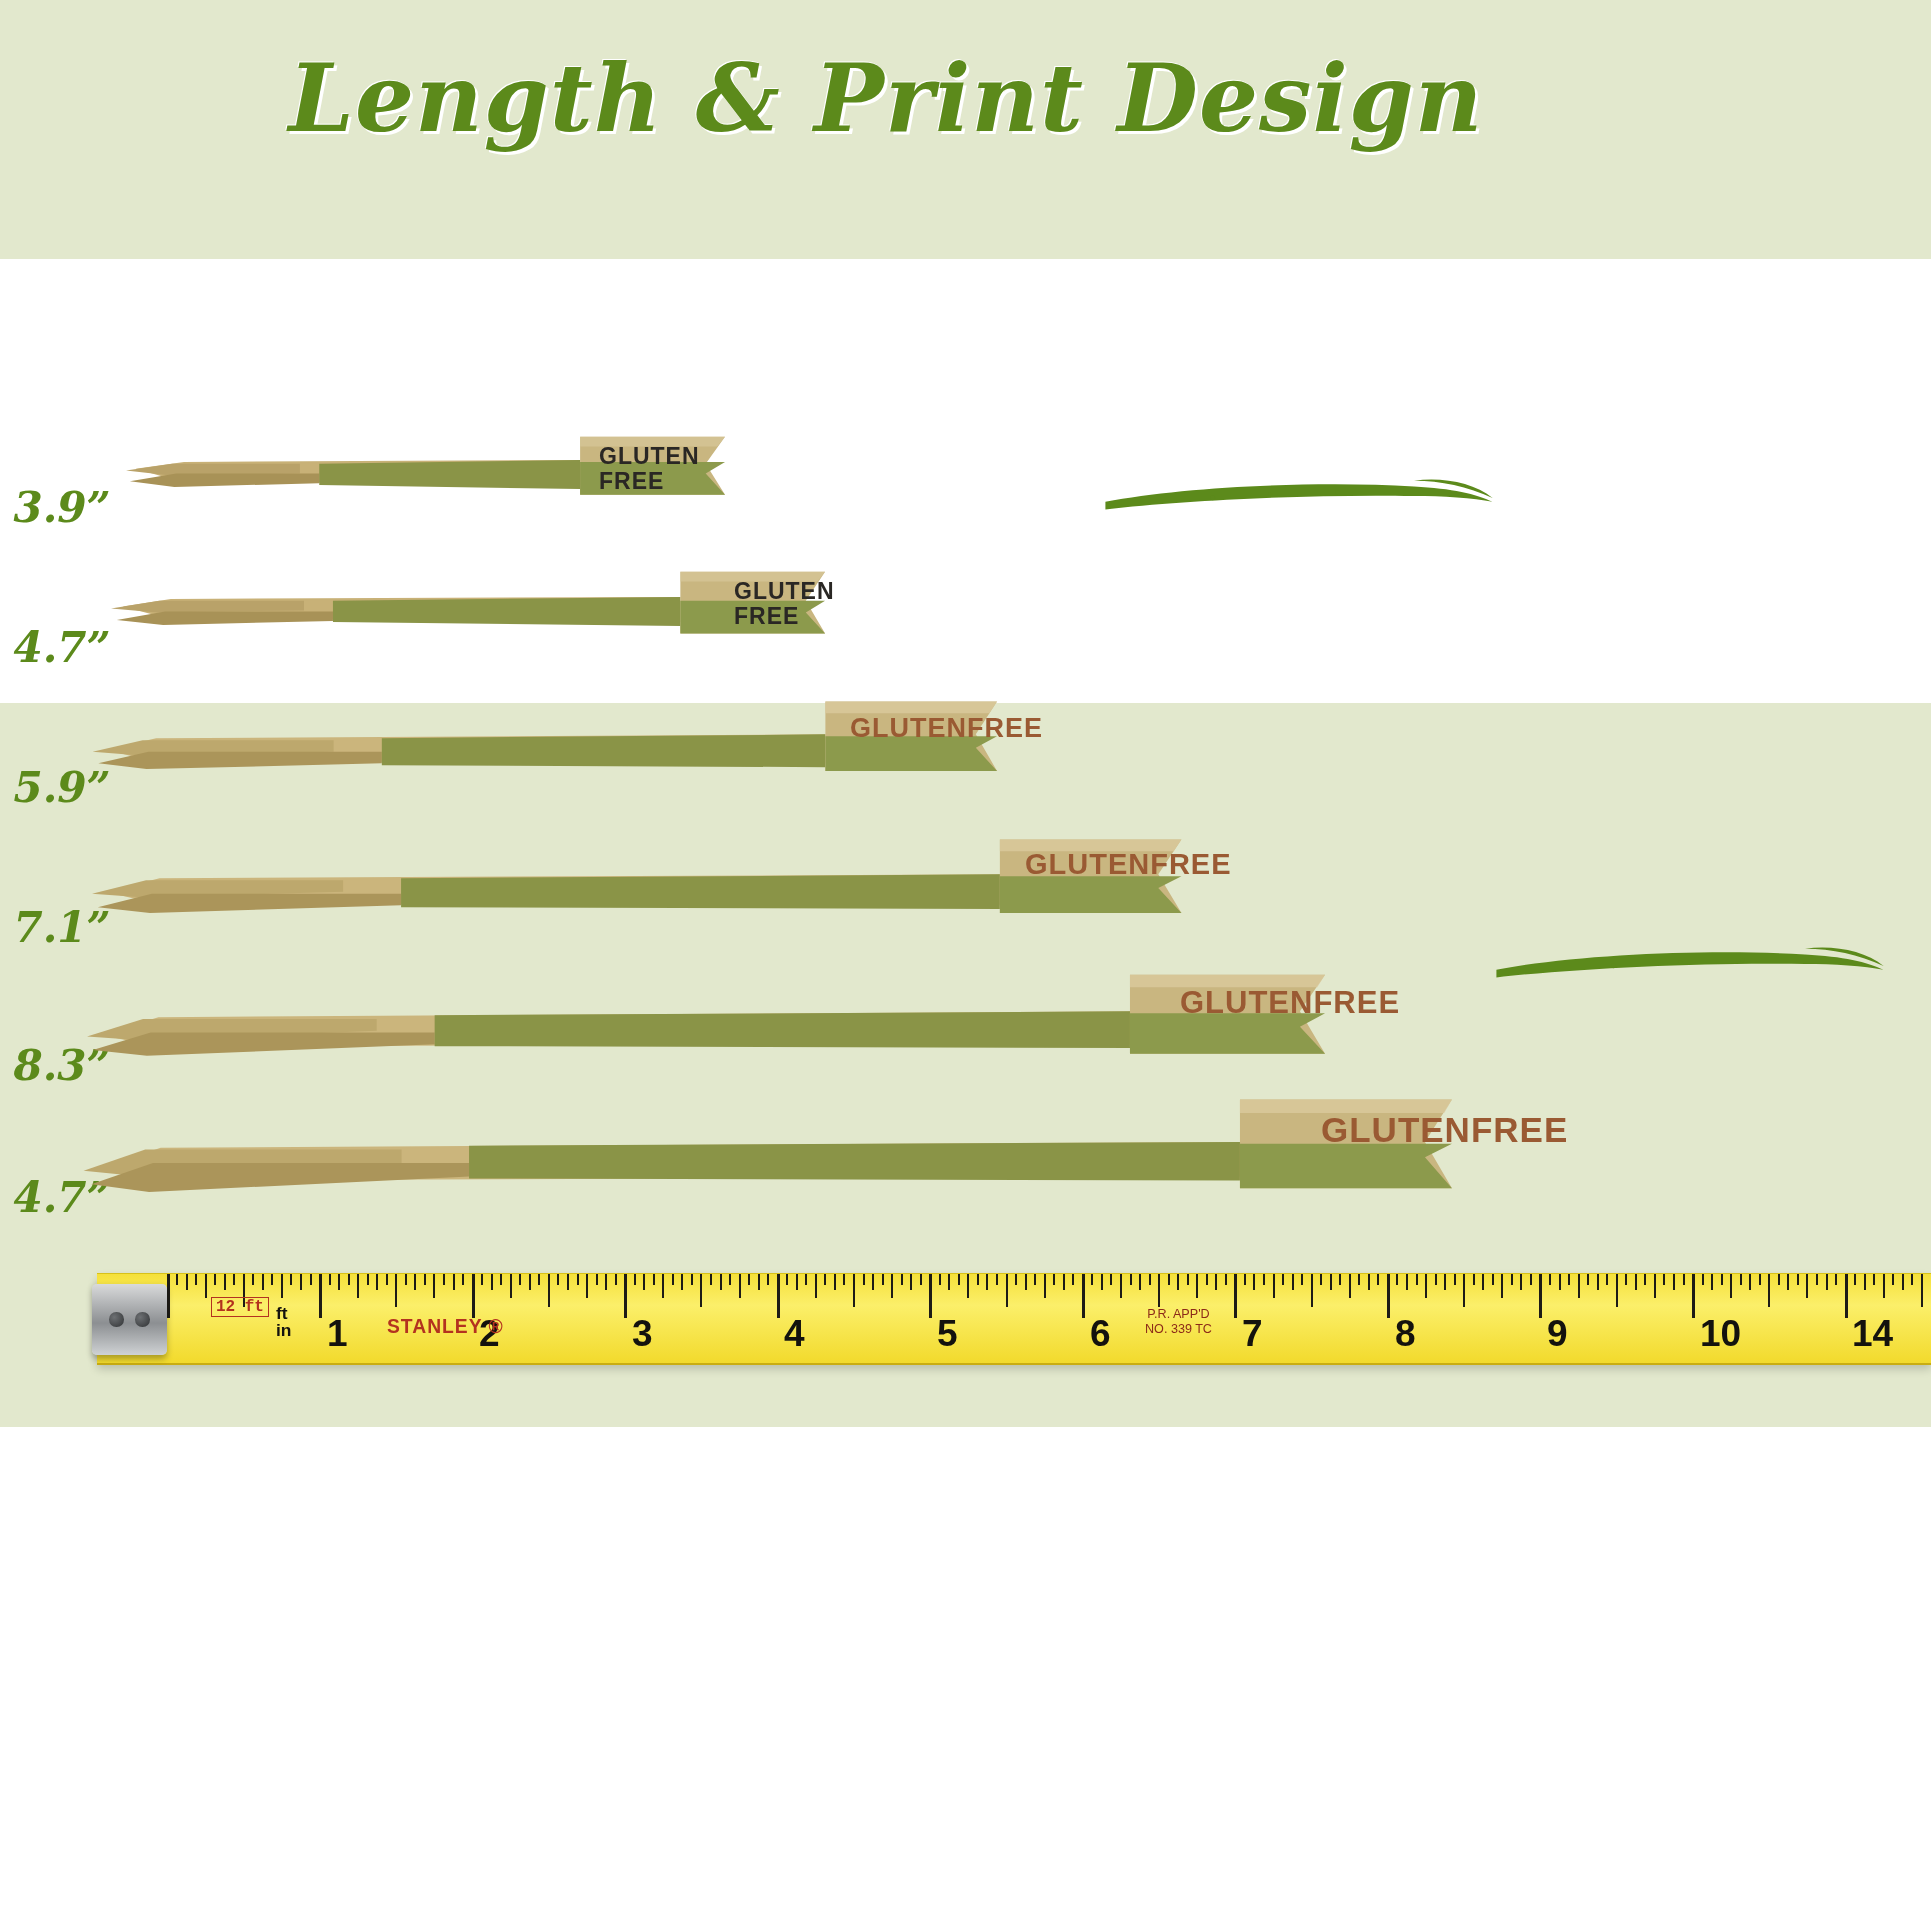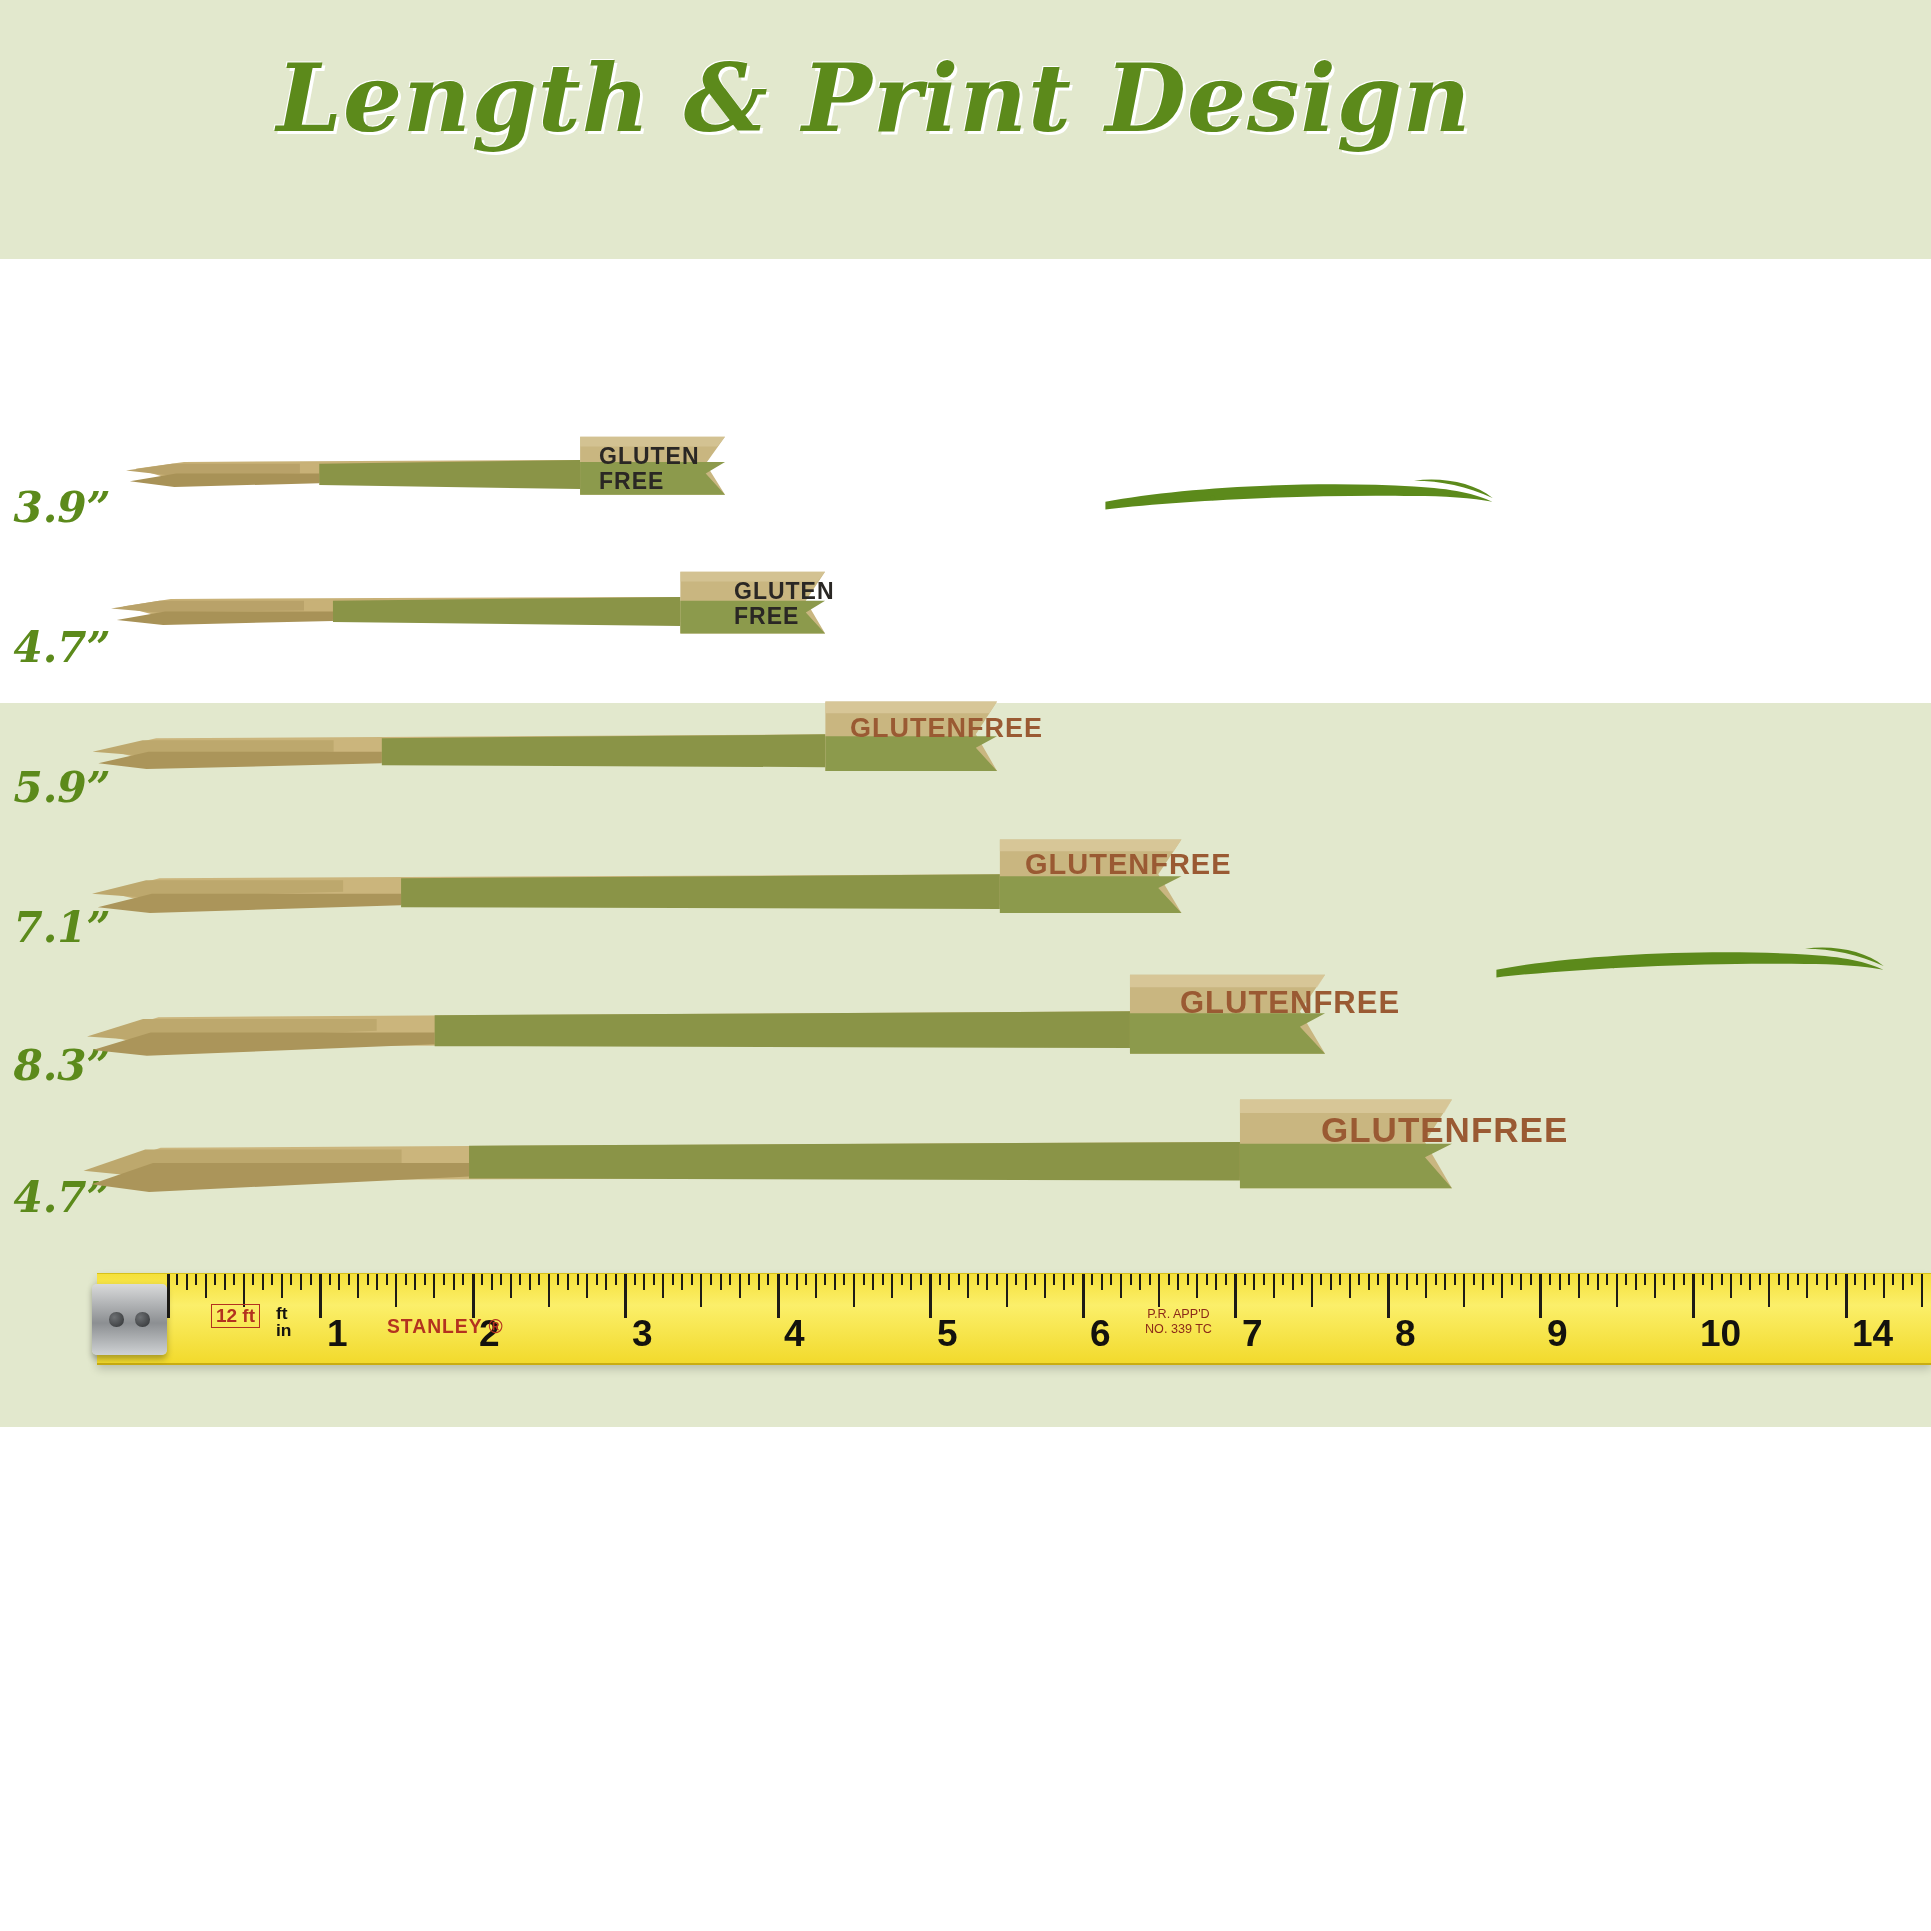--- a/index.html
+++ b/index.html
@@ -33,20 +33,21 @@
     top: 44px;
     width: 1748px;
     text-align: center;
     font-family: "DejaVu Serif", serif;
     font-style: italic;
     font-weight: bold;
     font-size: 93px;
     letter-spacing: 1px;
     color: #5c8a1b;
     text-shadow: 2.9px 2.9px 0 #ffffff, -1px -1px 0 #ffffff;
+    padding-left: 12px;
   }
   
   .white-band {
     position: absolute;
     left: 0;
     top: 259px;
     width: 1931px;
     height: 444px;
     background: #ffffff;
   }
@@ -190,24 +191,24 @@
     position: absolute;
     top: 31px;
     font-family: "Liberation Sans", sans-serif;
     font-weight: bold;
     font-size: 17.4px;
     color: #14120e;
     line-height: 17.4px;
   }
   .tape-12ft {
     position: absolute;
-    top: 30px;
-    font-family: Liberation Sans, sans-serif;
-    font-weight: bold;
-    font-size: 19px;
+    top: 23px;
+    font-family: Liberation Mono, monospace;
+    font-weight: bold;
+    font-size: 16px;
     color: #b3321f;
     border: 1.9px solid #b3321f;
     padding: 0 3.9px;
   }
 </style>
 </head>
 <body>
 
 <div class="page">
 

